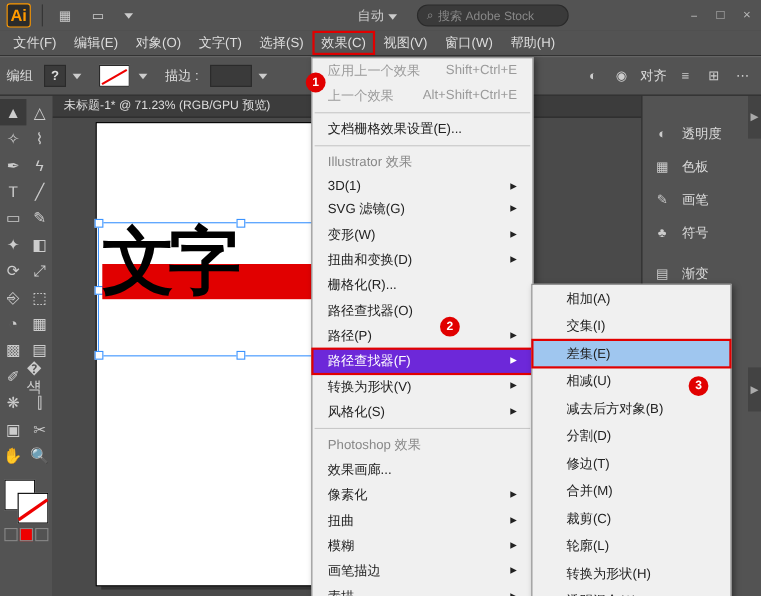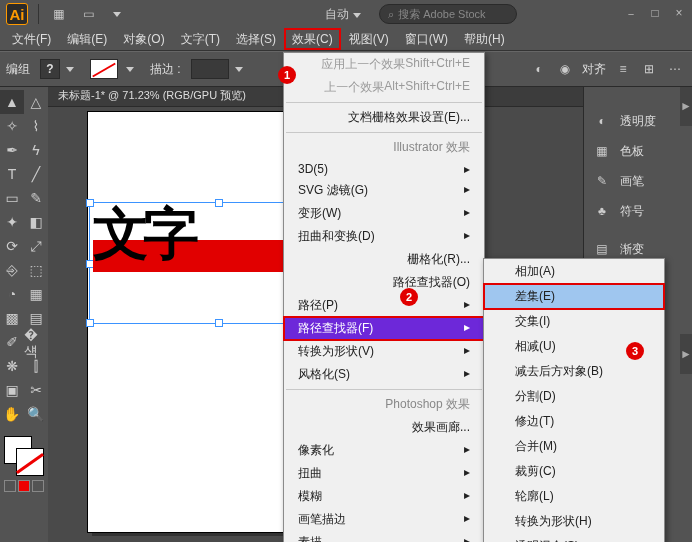--- a/index.html
+++ b/index.html
@@ -36,28 +36,28 @@
   .colormodes span{width:10px;height:10px;border:1px solid #888;}
   .colormodes span.r{background:#e00;}
   .doc{position:absolute;left:48px;top:0;right:108px;bottom:0;background:#4a4a4a;}
   .doctab{height:22px;background:#3c3c3c;border-bottom:1px solid #2a2a2a;display:flex;align-items:center;padding-left:10px;font-size:11px;color:#ddd;}
   .canvaswrap{position:absolute;left:0;right:0;top:22px;bottom:0;overflow:hidden;}
   .artboard{position:absolute;left:40px;top:6px;width:340px;height:420px;background:#fff;box-shadow:0 0 0 1px #000,4px 4px 0 rgba(0,0,0,.3);}
   .txtgrp{position:absolute;left:5px;top:94px;width:250px;}
   .txtgrp .sel{position:absolute;left:-4px;top:-4px;right:-4px;height:120px;border:1px solid #3b93ff;}
   .txtgrp .sel .h{position:absolute;width:6px;height:6px;background:#fff;border:1px solid #3b93ff;}
   .redbar{position:absolute;left:0;top:34px;width:250px;height:32px;background:#e10000;}
-  .bigtxt{position:absolute;left:0;top:0;font-size:56px;font-weight:900;color:#000;letter-spacing:-6px;font-family:"SimHei","Microsoft YaHei";line-height:1;}
+  .bigtxt{position:absolute;left:0;top:0;font-size:66px;font-weight:900;color:#000;letter-spacing:-6px;font-family:"SimHei","Microsoft YaHei";line-height:1;}
   .panels{position:absolute;right:0;top:0;bottom:0;width:108px;background:#535353;border-left:1px solid #2a2a2a;padding-top:6px;}
   .prow{height:30px;display:flex;align-items:center;padding-left:10px;gap:10px;color:#ddd;}
   .prow .pico{width:16px;height:16px;display:flex;align-items:center;justify-content:center;color:#ccc;}
   .prow.half{color:#888;}
   .psep{height:8px;}
   .dropdown{position:absolute;left:283px;top:52px;width:200px;background:#f0f0f0;border:1px solid #8a8a8a;box-shadow:2px 2px 6px rgba(0,0,0,.4);color:#222;z-index:50;}
-  .dropdown .item{padding:3px 14px;display:flex;justify-content:flex-end;white-space:nowrap;font-size:12px;}
+  .dropdown .item{padding:3px 14px;display:flex;justify-content:space-between;white-space:nowrap;font-size:12px;}
   .dropdown .item.dis{color:#9a9a9a;}
   .dropdown .item.head{color:#888;}
   .dropdown .sep{height:1px;background:#c8c8c8;margin:3px 2px;}
   .dropdown .item.hl{background:#6d28d9;color:#fff;gap:33px;}
   .dropdown .item.boxed{outline:2px solid #e10000;outline-offset:-1px;}
   .dropdown .item .arrow{margin-left:auto;padding-left:10px;color:inherit;}
   .submenu{position:absolute;left:483px;top:258px;width:180px;background:#f0f0f0;border:1px solid #8a8a8a;box-shadow:2px 2px 6px rgba(0,0,0,.4);color:#222;z-index:60;}
   .submenu .item{padding:4px 31px;font-size:12px;}
   .submenu .item.hl{background:#9fc6ef;}
   .submenu .item.boxed{outline:2px solid #e10000;outline-offset:-1px;}
@@ -253,21 +253,21 @@
     </div>
   <div class="sep"></div>
   <div class="item">
       <span>文档栅格效果设置(E)...</span>
     </div>
   <div class="sep"></div>
   <div class="item head">
       <span>Illustrator 效果</span>
     </div>
   <div class="item">
-      <span>3D(5)</span>
+      <span>3D(1)</span>
       <span class="arrow">▸</span>
     </div>
   <div class="item">
       <span>SVG 滤镜(G)</span>
       <span class="arrow">▸</span>
     </div>
   <div class="item">
       <span>变形(W)</span>
       <span class="arrow">▸</span>
     </div>
@@ -322,22 +322,22 @@
     </div>
   <div class="item">
       <span>素描</span>
       <span class="arrow">▸</span>
     </div>
 
 </div>
 
 <div class="submenu">
   <div class="item">相加(A)</div>
+  <div class="item">交集(I)</div>
   <div class="item hl boxed">差集(E)</div>
-  <div class="item">交集(I)</div>
   <div class="item">相减(U)</div>
   <div class="item">减去后方对象(B)</div>
   <div class="item">分割(D)</div>
   <div class="item">修边(T)</div>
   <div class="item">合并(M)</div>
   <div class="item">裁剪(C)</div>
   <div class="item">轮廓(L)</div>
   <div class="item">转换为形状(H)</div>
   <div class="item">透明混合(S)...</div>
 

